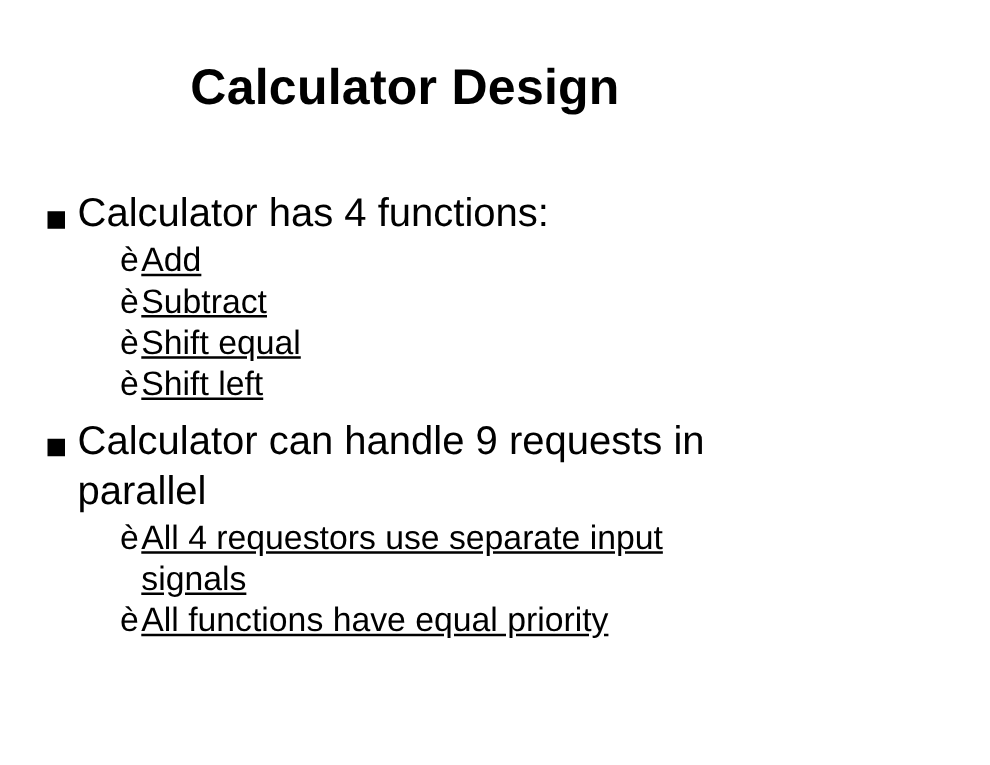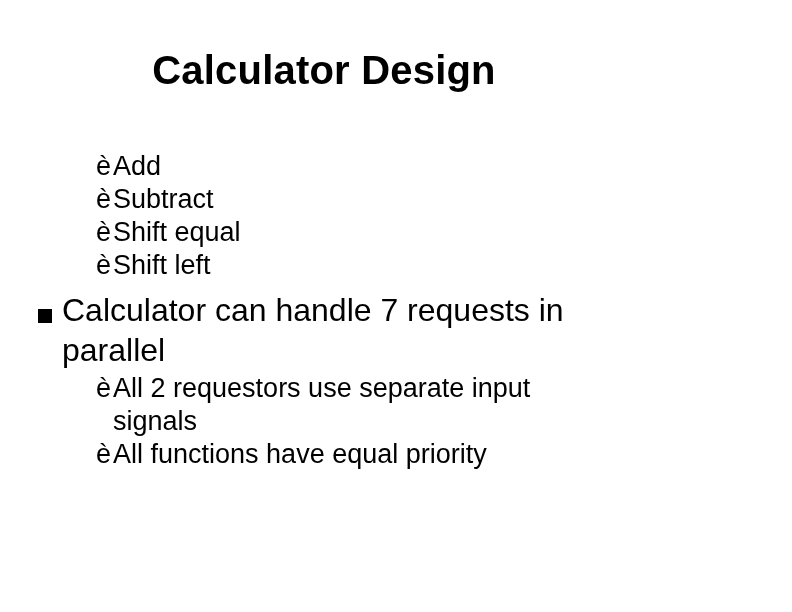--- a/index.html
+++ b/index.html
@@ -68,31 +68,36 @@
   }
   .level2 .arrow-icon {
     font-family: Arial, sans-serif;
     font-size: 27px;
     font-weight: normal;
     margin-right: 2px;
     flex: 0 0 auto;
   }
   .level2 .text {
     flex: 1 1 auto;
+    text-decoration: underline;
   }
 </style>
 </head>
 <body>
 
 <div class="slide">
 
   <div class="title">Calculator Design</div>
 
   <div class="content">
 
+    <div class="level1">
+      <span class="bullet-icon"></span>
+      <span class="text">Calculator has 4 functions:</span>
+    </div>
     <div class="sublist">
       <div class="level2">
         <span class="arrow-icon">è</span>
         <span class="text">Add</span>
       </div>
       <div class="level2">
         <span class="arrow-icon">è</span>
         <span class="text">Subtract</span>
       </div>
       <div class="level2">
@@ -100,26 +105,26 @@
         <span class="text">Shift equal</span>
       </div>
       <div class="level2">
         <span class="arrow-icon">è</span>
         <span class="text">Shift left</span>
       </div>
     </div>
 
     <div class="level1">
       <span class="bullet-icon"></span>
-      <span class="text">Calculator can handle 7 requests in parallel</span>
+      <span class="text">Calculator can handle 9 requests in parallel</span>
     </div>
     <div class="sublist">
       <div class="level2">
         <span class="arrow-icon">è</span>
-        <span class="text">All 2 requestors use separate input signals</span>
+        <span class="text">All 4 requestors use separate input signals</span>
       </div>
       <div class="level2">
         <span class="arrow-icon">è</span>
         <span class="text">All functions have equal priority</span>
       </div>
     </div>
 
   </div>
 </div>
 

